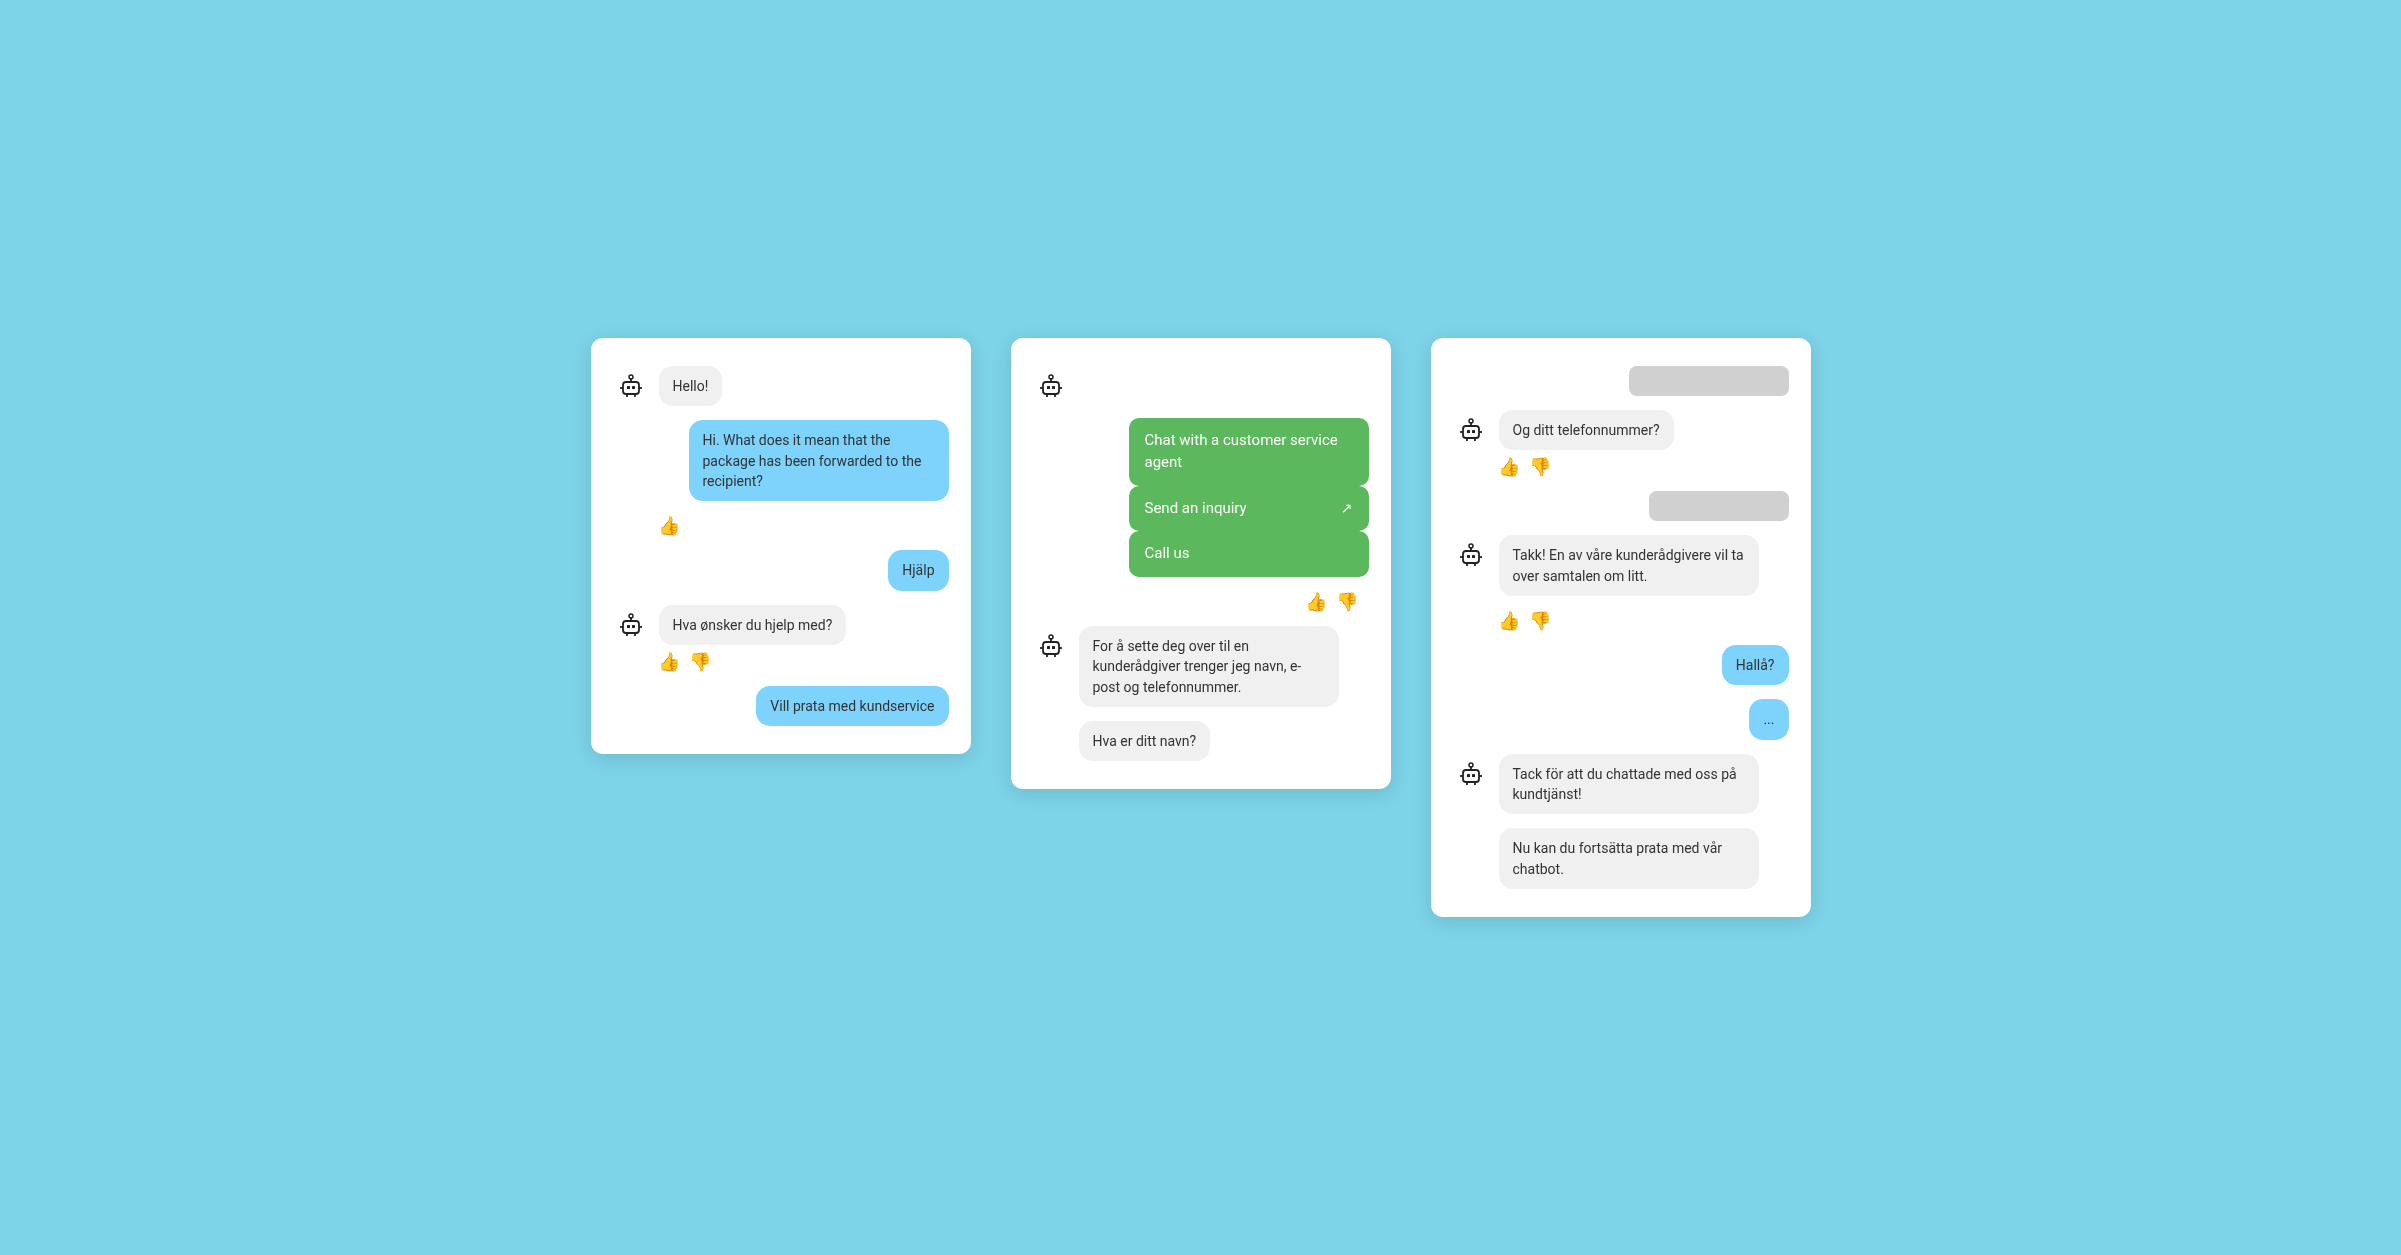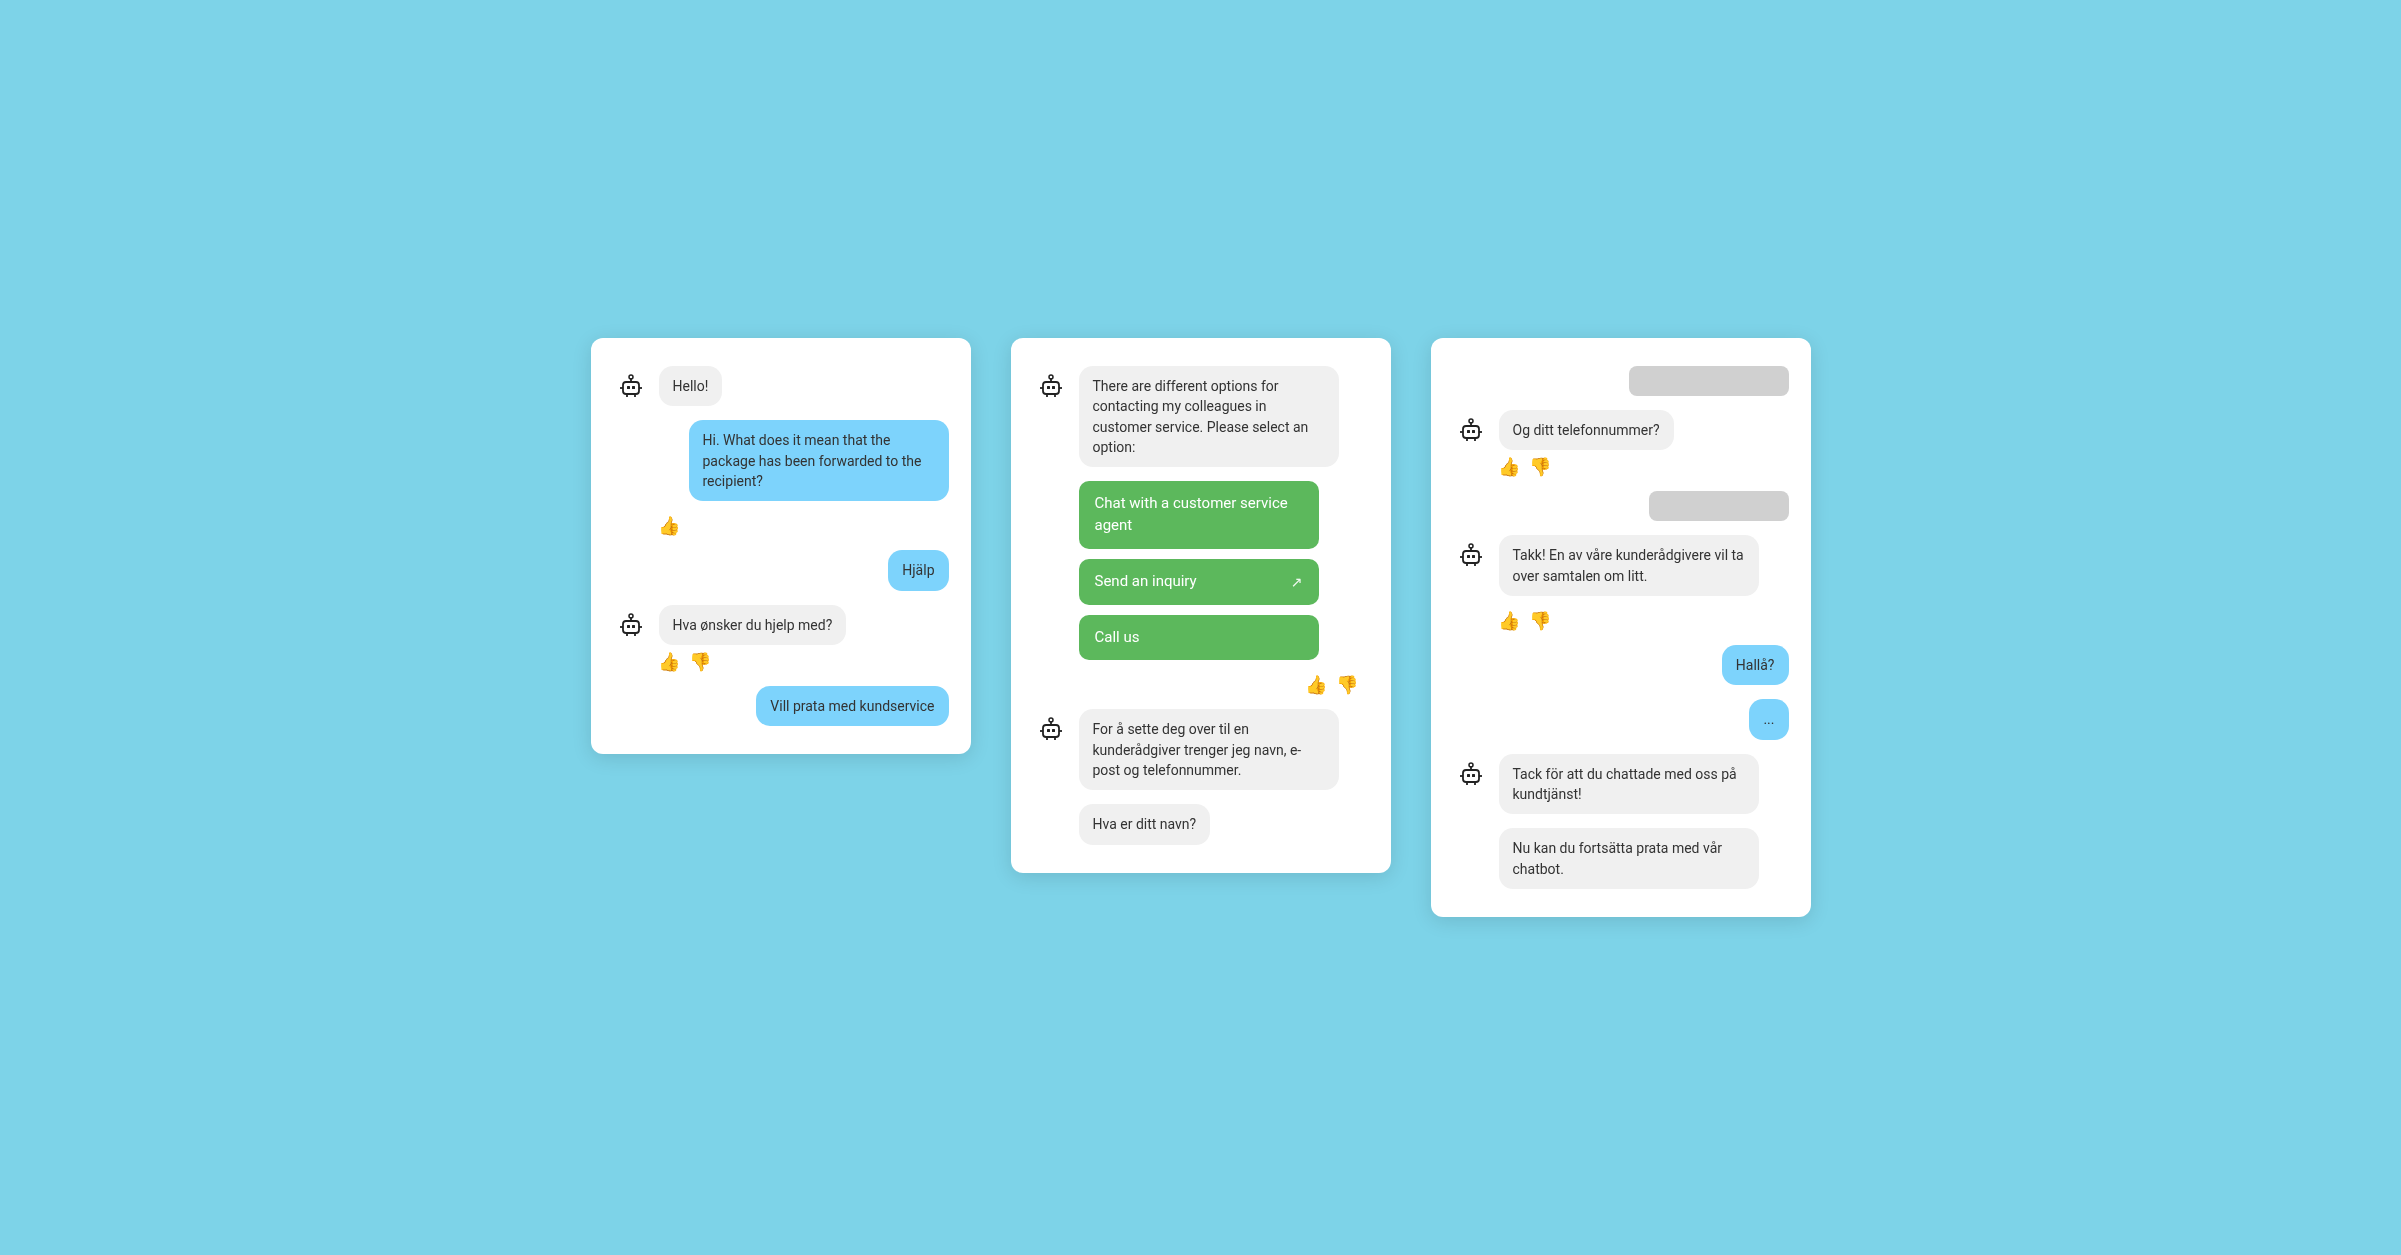--- a/index.html
+++ b/index.html
@@ -86,22 +86,22 @@
 
     .feedback-row {
       display: flex;
       gap: 8px;
       padding-left: 46px;
     }
 
     .green-buttons-group {
       display: flex;
       flex-direction: column;
-      gap: 10px;
       margin-left: 46px;
+      align-items: flex-end;
     }
 
     .external-icon {
       font-size: 14px;
       opacity: 0.9;
     }
 
     .feedback-row-centered {
       display: flex;
       gap: 8px;
@@ -190,21 +190,20 @@
           <rect x="14" y="18" width="3" height="3" rx="0.5" fill="#222"></rect>
           <rect x="19" y="18" width="3" height="3" rx="0.5" fill="#222"></rect>
           <line x1="18" y1="14" x2="18" y2="10" stroke="#222" stroke-width="1.8"></line>
           <circle cx="18" cy="9" r="2" stroke="#222" stroke-width="1.5" fill="none"></circle>
           <line x1="10" y1="20" x2="7" y2="20" stroke="#222" stroke-width="1.8"></line>
           <line x1="26" y1="20" x2="29" y2="20" stroke="#222" stroke-width="1.8"></line>
           <line x1="14" y1="26" x2="14" y2="29" stroke="#222" stroke-width="1.8"></line>
           <line x1="22" y1="26" x2="22" y2="29" stroke="#222" stroke-width="1.8"></line>
         </svg>
       </div>
-      <div class="bubble">There are different options for contacting my colleagues in customer service. Please select an option:</div>
     </div>
 
     <div class="green-buttons-group">
       <div class="bubble green">
         <span>Chat with a customer service agent</span>
       </div>
       <div class="bubble green">
         <span>Send an inquiry</span>
         <span class="external-icon">↗</span>
       </div>

